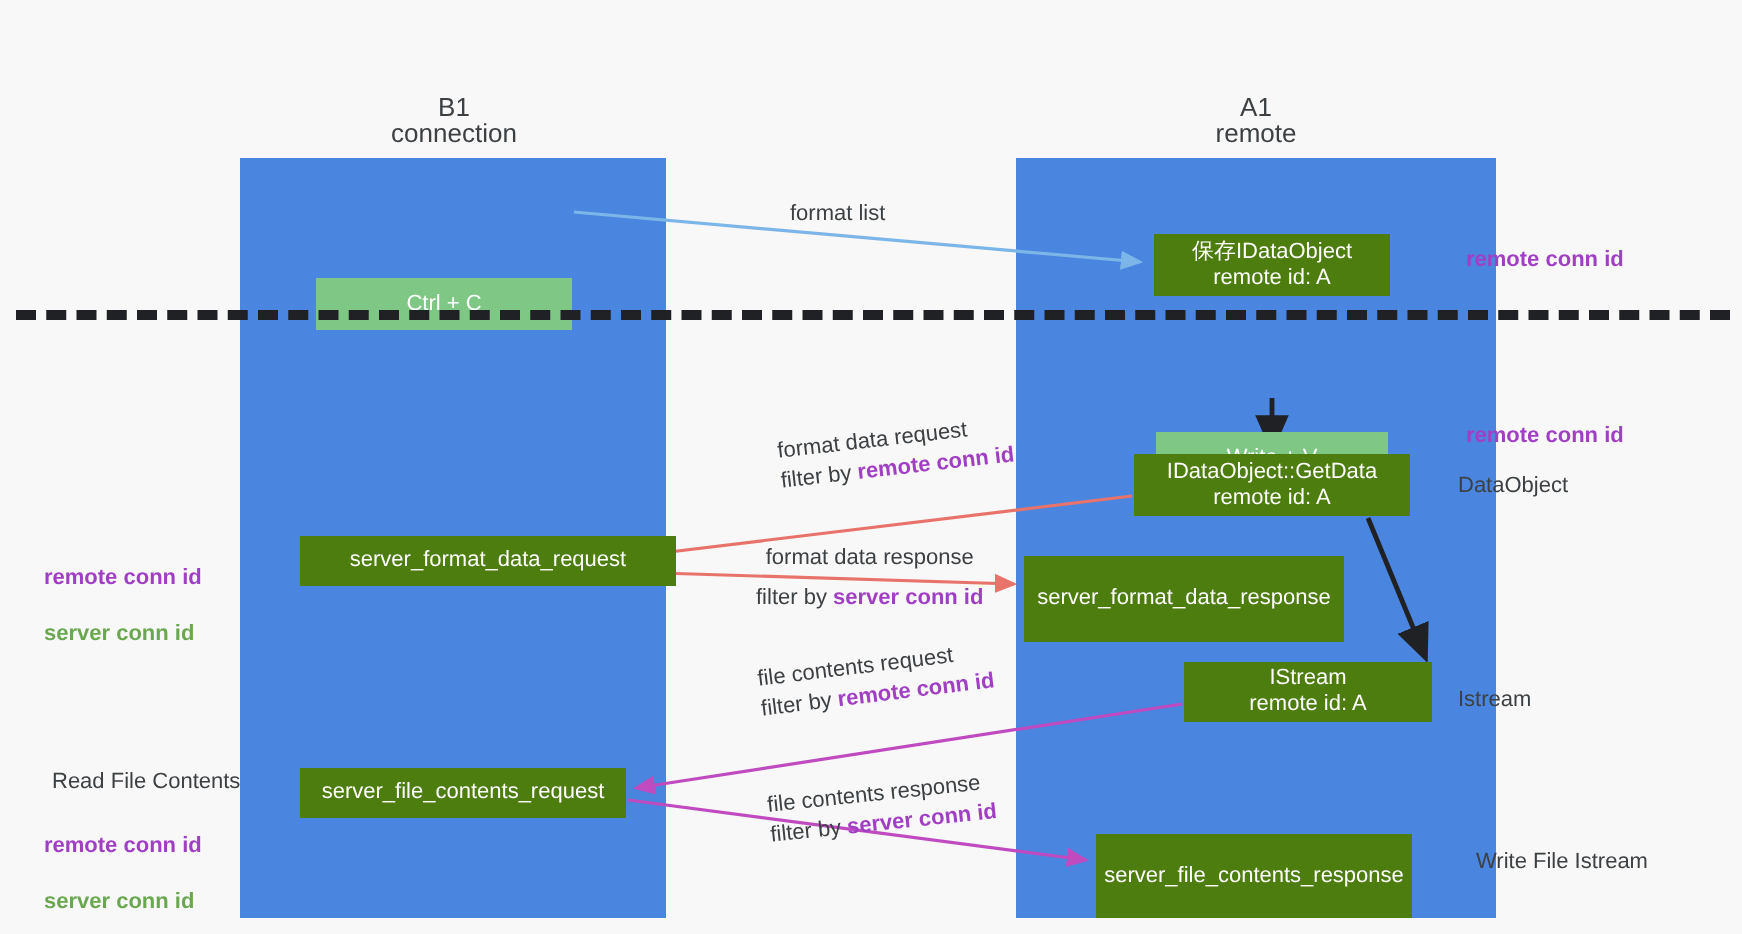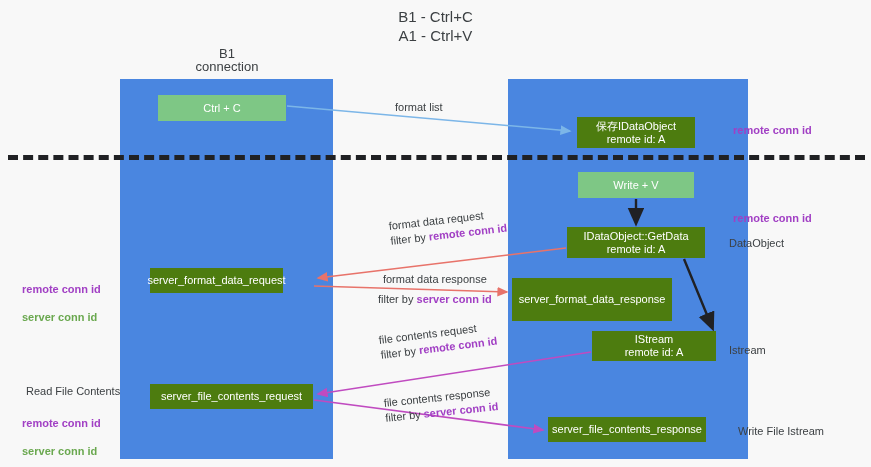--- a/index.html
+++ b/index.html
@@ -32,34 +32,34 @@
   #head-a1{left:528px;top:47px;width:200px;}
 
   
   .node{
     position:absolute;box-sizing:border-box;
     display:flex;flex-direction:column;align-items:center;justify-content:center;
     color:#ffffff;font-size:11px;line-height:13px;text-align:center;
     white-space:pre-line;
     z-index:6;
   }
-  .node.green{background:#7ec785;}
+  .node.green{background:#7ec785;margin-top:44px;}
   .node.orange{background:#fbb council;}
   .orange{background:#4d7c0f;}
 
   
   #node-ctrlc        {left:158px;top:95px;width:128px;height:26px;}
   #node-save-ido     {left:577px;top:117px;width:118px;height:31px;}
   #node-ctrlv        {left:578px;top:172px;width:116px;height:26px;}
   #node-getdata      {left:567px;top:227px;width:138px;height:31px;}
-  #node-fmt-req      {left:150px;top:268px;width:133px;height:25px;}
+  #node-fmt-req      {left:150px;top:268px;width:188px;height:25px;}
   #node-fmt-resp     {left:512px;top:278px;width:160px;height:43px;}
   #node-istream      {left:592px;top:331px;width:124px;height:30px;}
   #node-file-req     {left:150px;top:384px;width:163px;height:25px;}
-  #node-file-resp    {left:548px;top:417px;width:158px;height:25px;}
+  #node-file-resp    {left:548px;top:417px;width:158px;height:42px;}
 
   
   .ann{position:absolute;font-size:11px;line-height:14px;white-space:pre-line;}
   .ann.purple{color:#a13fc4;font-weight:bold;}
   .ann.plain{color:#3c4043;}
   .ann.dual{font-weight:bold;}
   .ann.dual .p{color:#a13fc4;}
   .ann.dual .g{color:#6aa84f;}
 
   #ann-remote-1 {left:733px;top:123px;}
@@ -93,24 +93,24 @@
   svg#wires{position:absolute;left:0;top:0;width:871px;height:467px;z-index:5;pointer-events:none;}
 </style>
 </head>
 <body>
 
 <div id="stage">
 
   <div class="lane" id="lane-b1"></div>
   <div class="lane" id="lane-a1"></div>
 
-  <div id="diagram-title">B1 - Ctrl+C
-A1 - Ctrl+V</div>
   <div class="lane-head" id="head-b1">B1
 connection</div>
+  <div class="lane-head" id="head-a1">A1
+remote</div>
 
   <svg id="wires" viewBox="0 0 871 467">
     <defs>
       <marker id="ah-blue" markerWidth="7" markerHeight="7" refX="6" refY="3" orient="auto">
         <path d="M0,0 L7,3 L0,6 z" fill="#7cb6e8"></path>
       </marker>
       <marker id="ah-red" markerWidth="7" markerHeight="7" refX="6" refY="3" orient="auto">
         <path d="M0,0 L7,3 L0,6 z" fill="#e8736a"></path>
       </marker>
       <marker id="ah-purple" markerWidth="7" markerHeight="7" refX="6" refY="3" orient="auto">

